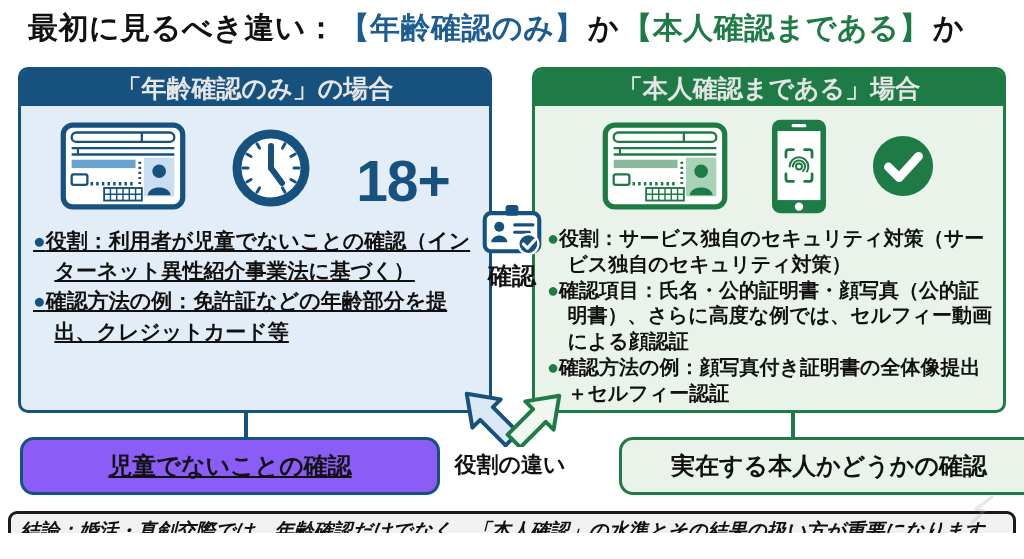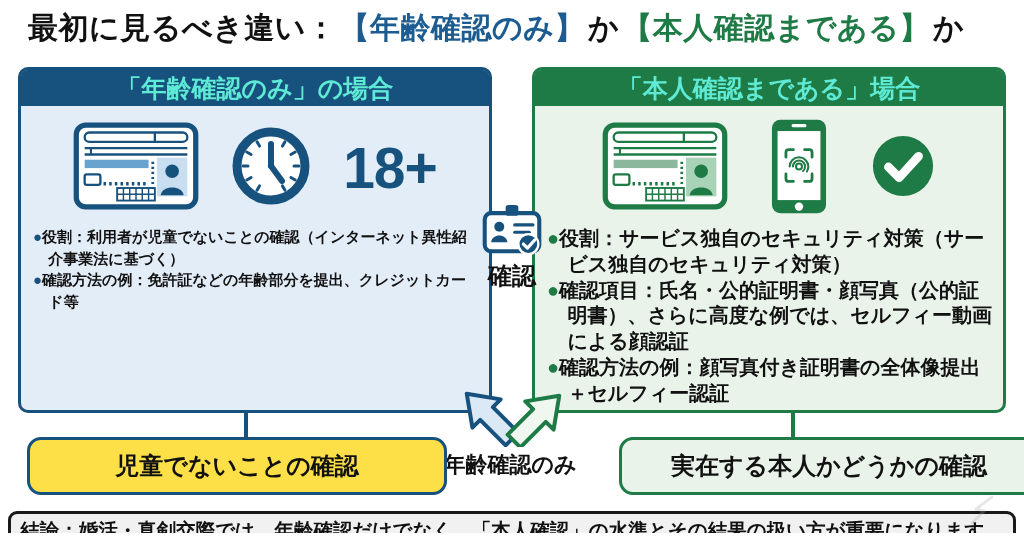--- a/index.html
+++ b/index.html
@@ -8,54 +8,54 @@
   
   .title{position:absolute;left:28px;top:8px;width:980px;font-size:30px;font-weight:800;
          letter-spacing:.5px;white-space:nowrap;color:#111;}
   .title .t-blue{color:#1c5c90;margin:0 3px;}
   .title .t-green{color:#1e7b46;margin:0 3px;}
   
   .panel{position:absolute;top:67px;width:474px;height:346px;border-radius:10px;box-sizing:border-box;}
   .panel.blue{left:18px;border:3px solid #17527f;background:#e3edf8;}
   .panel.green{left:532px;border:3px solid #1e7b46;background:#e9f3ea;}
   .panel-header{height:36px;display:flex;align-items:center;justify-content:center;
-                color:#5eead4;font-size:25px;font-weight:800;border-radius:6px 6px 0 0;}
+                color:#e5e5e5;font-size:25px;font-weight:800;border-radius:6px 6px 0 0;}
   .panel.blue .panel-header{background:#17527f;}
   .panel.green .panel-header{background:#1e7b46;}
   .icons-row{display:flex;align-items:center;justify-content:center;margin-top:16px;height:92px;}
-  .panel.blue .icons-row{gap:30px;}
+  .panel.blue .icons-row{gap:43px;align-items:flex-end;}
   .panel.green .icons-row{gap:42px;}
   .age-badge{font-size:57px;font-weight:800;color:#17527f;letter-spacing:-1px;}
   .bullets{list-style:none;margin:12px 8px 0 12px;padding:0;font-weight:800;}
-  .panel.blue .bullets{font-size:15px;line-height:1.44;}
+  .panel.blue .bullets{font-size:21px;line-height:1.44;text-decoration:underline;}
   .panel.green .bullets{font-size:20px;line-height:1.29;}
   .bullets li{padding-left:1.02em;text-indent:-1.02em;}
   .panel.blue .bullets .marker{color:#17527f;}
   .panel.green .bullets .marker{color:#1e7b46;}
   
   .center-badge{position:absolute;left:482px;top:202px;width:60px;}
   .center-badge-label{position:absolute;left:478px;top:260px;width:68px;text-align:center;
                       font-size:24px;font-weight:800;color:#111;}
   .arrows{position:absolute;left:448px;top:377px;}
   .roles-label{position:absolute;left:443px;top:450px;width:134px;text-align:center;
                font-size:22px;font-weight:800;color:#111;white-space:nowrap;}
   .connector{position:absolute;top:411px;width:4px;height:27px;}
   .connector.blue{left:244px;background:#17527f;}
   .connector.green{left:791px;background:#1e7b46;}
   
   .bottom-box{position:absolute;top:437px;width:420px;height:58px;box-sizing:border-box;
               border-radius:14px;display:flex;align-items:center;justify-content:center;
               font-size:24px;font-weight:800;color:#111;}
-  .bottom-box.blue{left:27px;border:3px solid #17527f;background:#fde047;}
+  .bottom-box.blue{left:20px;border:3px solid #17527f;background:#8b5cf6;text-decoration:underline;}
   .bottom-box.green{left:583px;border:3px solid #1e7b46;background:#e9f3ea;margin-left:36px;}
   
   .conclusion{position:absolute;left:8px;top:511px;width:1008px;height:38px;box-sizing:border-box;
               background:#f1f1f1;border:3px solid #1a1a1a;border-radius:9px;
               display:flex;align-items:center;justify-content:center;
-              font-size:19.5px;font-weight:800;color:#111;white-space:nowrap;}
+              font-size:19.5px;font-weight:800;color:#111;white-space:nowrap;font-style:italic;}
   .watermark{position:absolute;left:962px;top:495px;opacity:.28;}
 </style>
 </head>
 <body>
 
 <div class="stage">
 
   <div class="title">
     <span>最初に見るべき違い：</span><span class="t-blue">【年齢確認のみ】</span><span>か</span><span class="t-green">【本人確認まである】</span><span>か</span>
   </div>
@@ -194,21 +194,21 @@
 
   <div class="connector blue"></div>
   <div class="connector green"></div>
 
   <div class="arrows">
     <svg width="130" height="70" viewBox="0 0 130 70">
       <path d="M0,-9 L36,-9 L36,-20 L64,0 L36,20 L36,9 L0,9 Z" transform="translate(64,62) rotate(-135)" fill="#dbe9f6" stroke="#17527f" stroke-width="4" stroke-linejoin="round"></path>
       <path d="M0,-9 L36,-9 L36,-20 L64,0 L36,20 L36,9 L0,9 Z" transform="translate(66,64) rotate(-45)" fill="#eff7f0" stroke="#1e7b46" stroke-width="4" stroke-linejoin="round"></path>
     </svg>
   </div>
-  <div class="roles-label">年齢確認のみ</div>
+  <div class="roles-label">役割の違い</div>
 
   <div class="bottom-box blue">児童でないことの確認</div>
   <div class="bottom-box green">実在する本人かどうかの確認</div>
 
   <div class="conclusion">結論：婚活・真剣交際では、年齢確認だけでなく、「本人確認」の水準とその結果の扱い方が重要になります。</div>
 
   <div class="watermark">
     <svg width="34" height="30" viewBox="0 0 34 30">
       <path d="M30,2 L14,14 L22,16 L10,28" fill="none" stroke="#aaaaaa" stroke-width="3" stroke-linecap="round" stroke-linejoin="round"></path>
     </svg>

